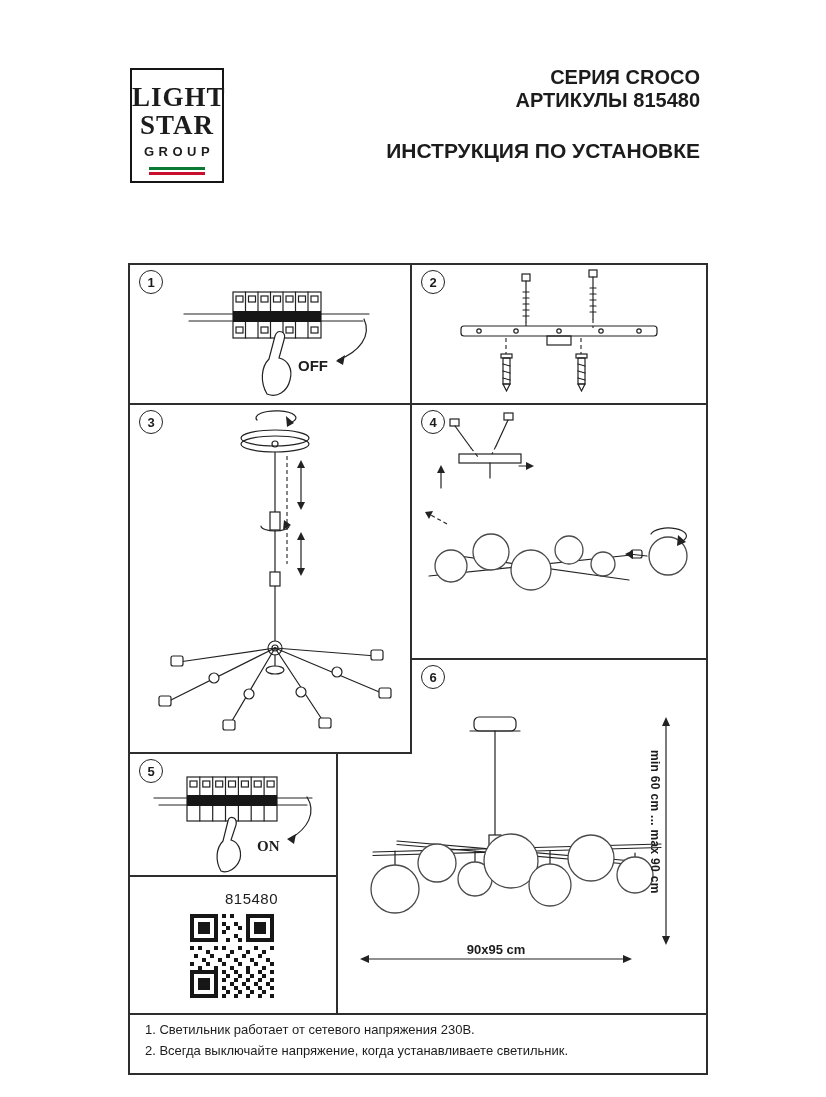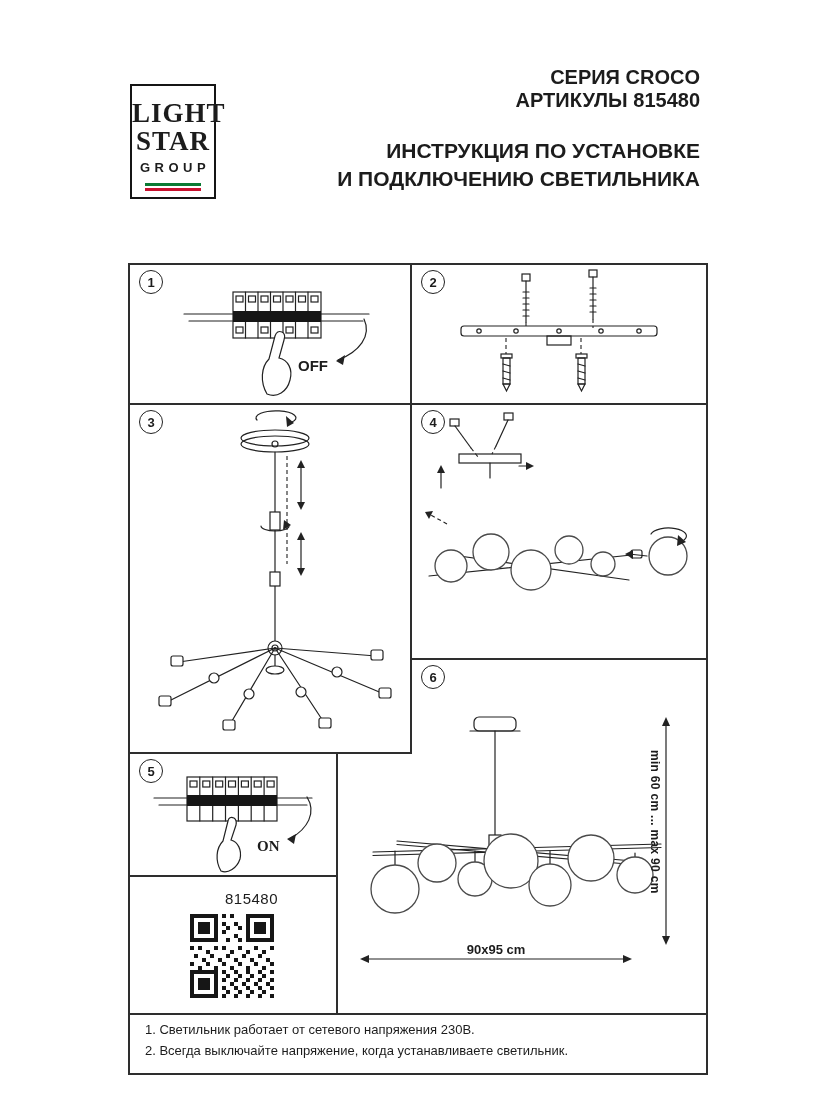--- a/index.html
+++ b/index.html
@@ -1,20 +1,20 @@
 <!DOCTYPE html>
 <html><head>
 <meta charset="utf-8">
 <style>
   html,body{margin:0;padding:0;background:#fff;}
   .page{position:relative;width:826px;height:1097px;background:#fff;
         font-family:"Liberation Sans",sans-serif;color:#1c1c1c;overflow:hidden;}
 
   
-  .logo-box{position:absolute;left:130px;top:84px;width:86px;height:115px;
+  .logo-box{position:absolute;left:130px;top:68px;width:94px;height:115px;
             border:2px solid #151515;text-align:center;box-sizing:border-box;}
   .logo-word{font-family:"Liberation Serif",serif;font-weight:bold;font-size:27px;
              line-height:28px;letter-spacing:1px;}
   .logo-word.first{margin-top:13px;}
   .logo-group{font-size:13px;font-weight:bold;letter-spacing:4.5px;margin-top:5px;padding-left:4px;}
   .logo-flag{width:56px;margin:8px auto 0;}
   .flag-green{height:3px;background:#0a7a33;}
   .flag-gap{height:2px;}
   .flag-red{height:3px;background:#c8102e;}
 
@@ -61,21 +61,20 @@
       <div class="flag-gap"></div>
       <div class="flag-red"></div>
     </div>
   </div>
 
   <div class="header">
     <div class="h-series">СЕРИЯ CROCO</div>
     <div class="h-articles">АРТИКУЛЫ 815480</div>
     <div class="h-title">
       <div>ИНСТРУКЦИЯ ПО УСТАНОВКЕ</div>
-      <div>И ПОДКЛЮЧЕНИЮ СВЕТИЛЬНИКА</div>
     </div>
   </div>
 
   <div class="gline" style="left:128px;top:263px;width:580px;height:1.5px;"></div>
   <div class="gline" style="left:128px;top:403px;width:580px;height:1.5px;"></div>
   <div class="gline" style="left:410px;top:658px;width:298px;height:1.5px;"></div>
   <div class="gline" style="left:128px;top:752px;width:284px;height:1.5px;"></div>
   <div class="gline" style="left:128px;top:875px;width:210px;height:1.5px;"></div>
   <div class="gline" style="left:128px;top:1013px;width:580px;height:1.5px;"></div>
   <div class="gline" style="left:128px;top:1073px;width:580px;height:1.5px;"></div>

